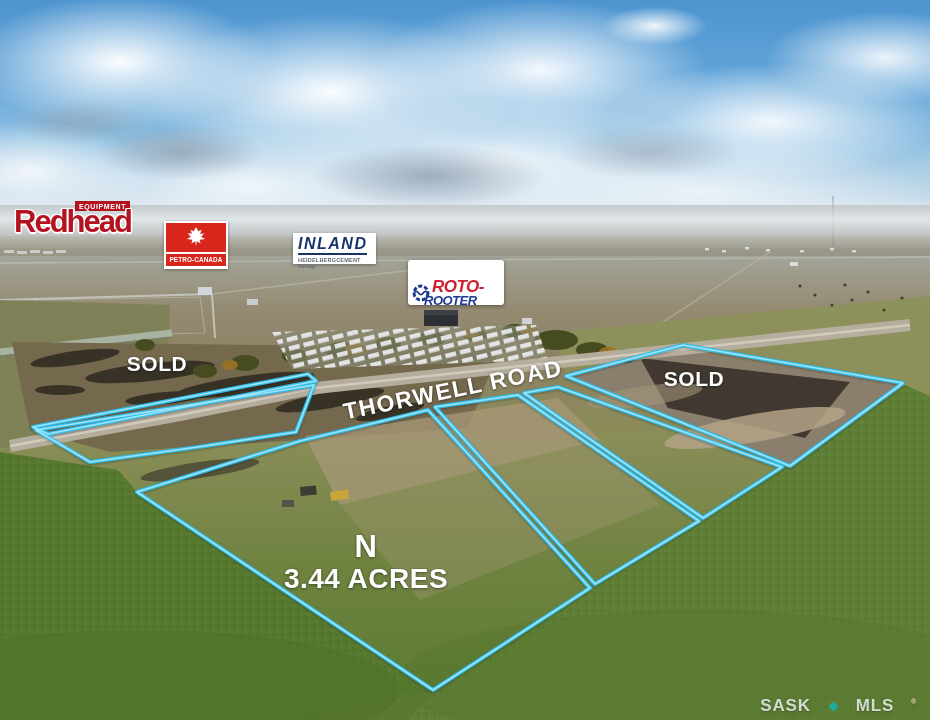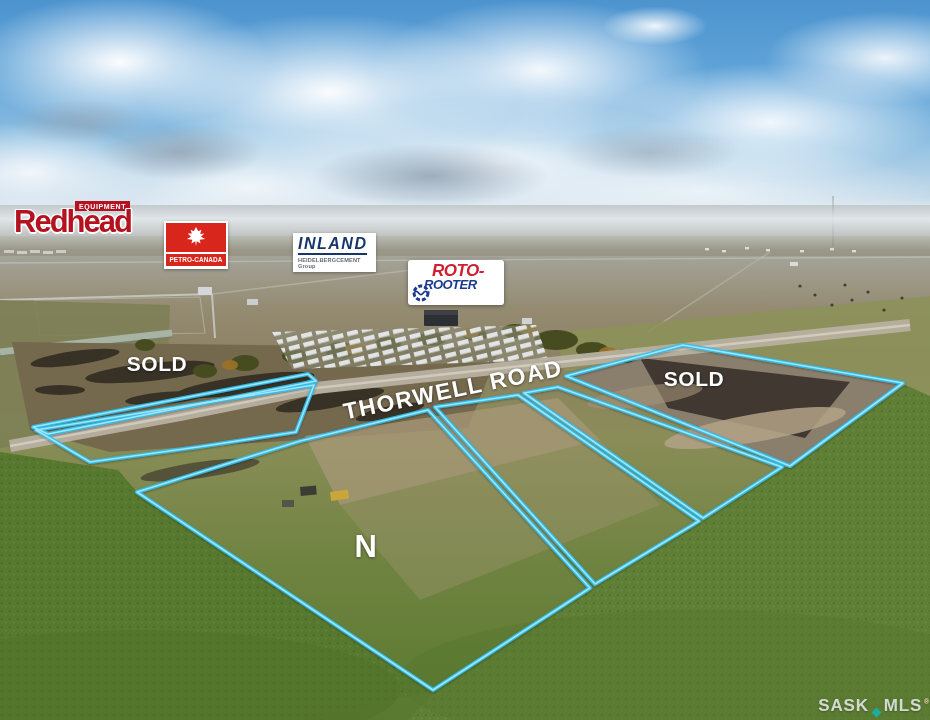--- a/index.html
+++ b/index.html
@@ -39,21 +39,21 @@
     color:var(--label-white,#fff);font-weight:bold;white-space:nowrap;z-index:5;
     text-shadow:0 1px 3px rgba(0,0,0,.38), 0 0 2px rgba(0,0,0,.22);
     letter-spacing:.5px;
   }
   .sold{font-size:21px;}
   .road-label{font-size:23px;letter-spacing:1.5px;transform:translate(-50%,-50%) rotate(-11.5deg);}
   .north{font-size:31px;}
   .acreage{font-size:28px;letter-spacing:.5px;}
   
   .watermark{
-    position:absolute;right:0;bottom:4px;z-index:6;display:flex;align-items:flex-end;gap:4px;
+    position:absolute;right:13px;bottom:4px;z-index:6;display:flex;align-items:center;gap:19px;
     font-size:17px;font-weight:bold;letter-spacing:.8px;color:rgba(240,245,245,.82);
     text-shadow:0 1px 2px rgba(0,0,0,.30);
   }
   .wm-diamond{width:7px;height:7px;background:var(--watermark-teal,#19b1a6);transform:rotate(45deg);opacity:.92;display:inline-block;}
   .wm-reg{font-size:7px;align-self:flex-start;margin-top:2px;margin-left:-2px;color:rgba(250,225,195,.95);}
   
   .logo{position:absolute;z-index:4;}
   .redhead{left:14px;top:201px;width:132px;height:38px;}
   .redhead .badge{
     position:absolute;left:61px;top:0;background:var(--redhead-red,#b5121f);color:#fff;
@@ -61,24 +61,24 @@
   }
   .redhead .word{
     position:absolute;left:0;top:3px;font-size:31px;font-weight:800;letter-spacing:-2px;
     color:var(--redhead-red,#b5121f);
     text-shadow:-1.5px 0 0 #fff,1.5px 0 0 #fff,0 -1.5px 0 #fff,0 1.5px 0 #fff,
                 -1px -1px 0 #fff,1px 1px 0 #fff,-1px 1px 0 #fff,1px -1px 0 #fff;
   }
   .petro{left:164px;top:221px;width:64px;height:48px;background:#fff;padding:2px;box-sizing:border-box;box-shadow:0 1px 3px rgba(0,0,0,.35);}
   .petro .leafbox{height:29px;background:var(--petro-red,#d9261c);display:flex;align-items:center;justify-content:center;}
   .petro .bar{margin-top:2px;background:var(--petro-red,#d9261c);color:#fff;font-size:6.4px;font-weight:bold;text-align:center;padding:2px 0 2.5px 0;letter-spacing:.1px;}
-  .inland{left:293px;top:233px;width:83px;height:39px;background:#fff;padding:2px 5px;box-sizing:border-box;box-shadow:0 1px 3px rgba(0,0,0,.35);}
+  .inland{left:293px;top:233px;width:83px;height:31px;background:#fff;padding:2px 5px;box-sizing:border-box;box-shadow:0 1px 3px rgba(0,0,0,.35);}
   .inland .word{display:inline-block;font-size:16px;font-style:italic;font-weight:800;letter-spacing:1.5px;color:var(--inland-navy,#17356b);border-bottom:2px solid var(--inland-navy,#17356b);line-height:1.0;padding-bottom:1px;}
   .inland .sub{font-size:5.6px;color:#5f6a74;letter-spacing:.15px;margin-top:1.5px;font-weight:bold;}
-  .roto{left:408px;top:260px;width:96px;height:45px;background:#fff;border-radius:3px;box-shadow:0 1px 4px rgba(0,0,0,.4);padding:2px 0;box-sizing:border-box;}
+  .roto{left:408px;top:260px;width:96px;height:45px;background:#fff;border-radius:3px;box-shadow:0 1px 4px rgba(0,0,0,.4);padding:18px 0;box-sizing:border-box;}
   .roto .l1{font-size:17px;font-style:italic;font-weight:900;letter-spacing:-.5px;color:var(--roto-red,#ce2030);margin:0 0 0 24px;line-height:1.05;}
   .roto .l2{font-size:13px;font-style:italic;font-weight:900;letter-spacing:-.5px;color:var(--roto-blue,#1c3a8f);margin:-2px 0 0 16px;line-height:1.05;}
   .roto .cutter{position:absolute;left:3px;bottom:3px;}
 </style>
 </head>
 <body>
 
 <div id="stage">
 
   <div class="sky"></div>
@@ -273,20 +273,21 @@
     <svg class="cutter" width="20" height="20" viewBox="0 0 20 20">
       <circle cx="10" cy="11" r="7" fill="none" style="stroke:var(--roto-blue,#1c3a8f)" stroke-width="3" stroke-dasharray="4 2"></circle>
       <path d="M3 11 q2.3 -3.2 4.6 0 t4.6 0 t4.6 0" fill="none" style="stroke:var(--roto-blue,#1c3a8f)" stroke-width="1.8"></path>
     </svg>
   </div>
 
   <div class="ov sold" style="left:157px;top:364px;">SOLD</div>
   <div class="ov sold" style="left:694px;top:379px;">SOLD</div>
   <div class="ov road-label" style="left:453px;top:390px;">THORWELL ROAD</div>
   <div class="ov north" style="left:366px;top:547px;">N</div>
+  <div class="ov acreage" style="left:366px;top:579px;">3.44 ACRES</div>
 
   <div class="watermark">
     <span>SASK</span>
     <span class="wm-diamond"></span>
     <span>MLS</span>
     <span class="wm-reg">®</span>
   </div>
 
 </div>
 

